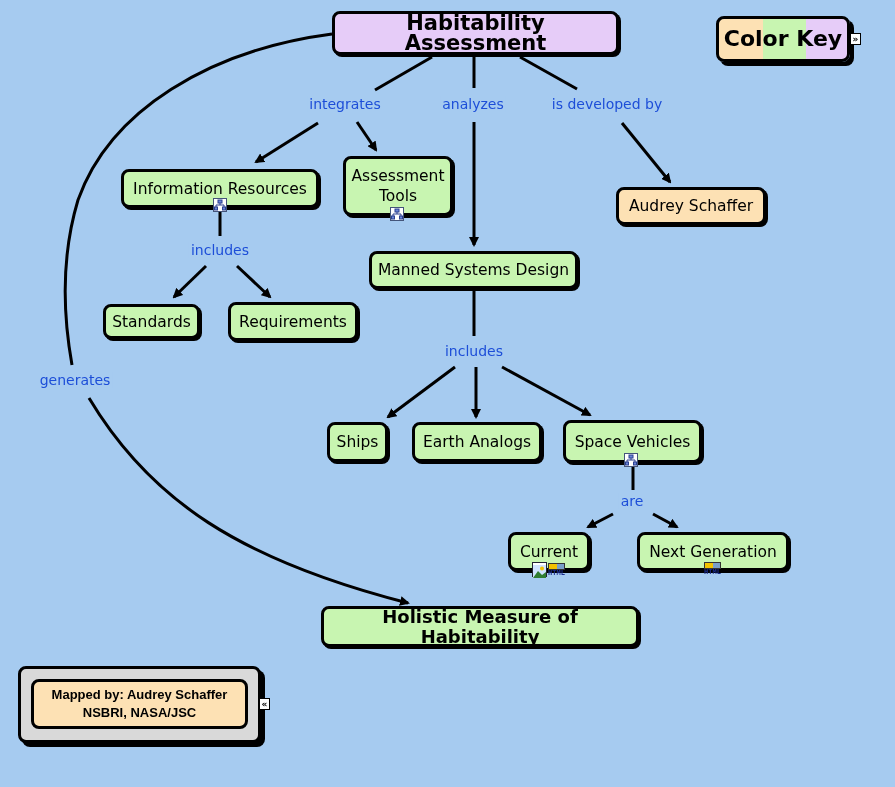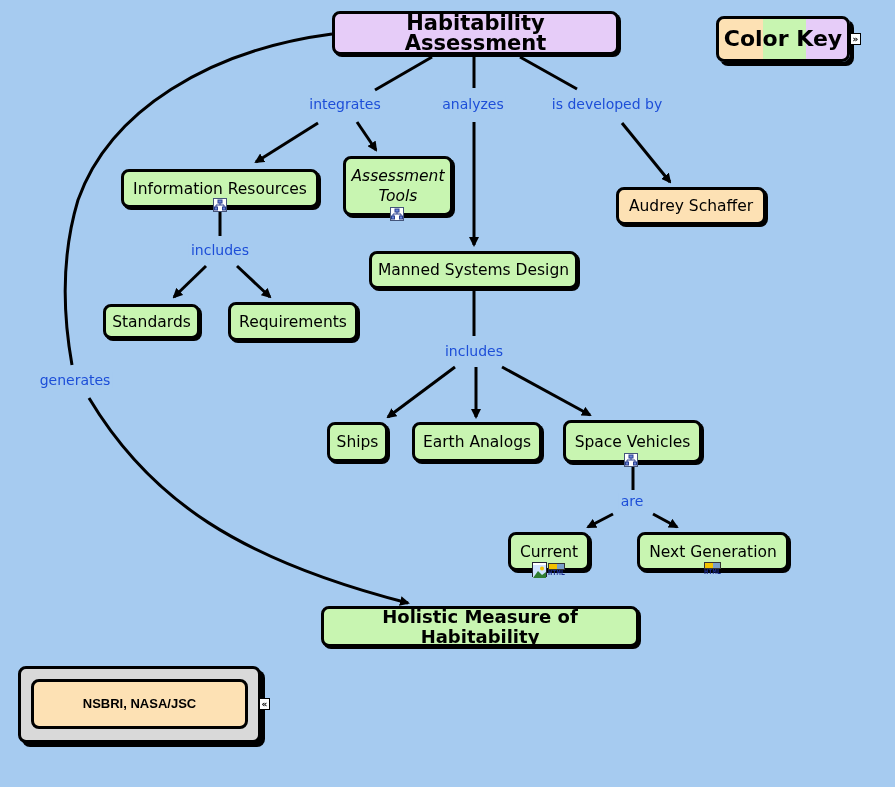--- a/index.html
+++ b/index.html
@@ -88,21 +88,21 @@
         <line x1="6" y1="4" x2="6" y2="6"></line>
         <line x1="2" y1="6" x2="10" y2="6"></line>
         <line x1="2" y1="6" x2="2" y2="8"></line>
         <line x1="10" y1="6" x2="10" y2="8"></line>
         <rect x="0.5" y="8" width="3" height="3" fill="#6b85d6"></rect>
         <rect x="8.5" y="8" width="3" height="3" fill="#6b85d6"></rect>
       </g>
     </svg>
 </div>
 
-<div class="node green" style="left:343px;top:156px;width:110px;height:60px;padding:14px 6px;font-style:italic;">
+<div class="node green" style="left:343px;top:156px;width:110px;height:60px;padding:14px 6px;">
   <span>Assessment Tools</span>
 </div>
 <div class="res-icon" style="left:390px;top:207px;">
   <svg width="12" height="12" viewBox="0 0 12 12">
       <g fill="none" stroke="#2a3f8f" stroke-width="1">
         <rect x="4" y="1" width="4" height="3" fill="#6b85d6"></rect>
         <line x1="6" y1="4" x2="6" y2="6"></line>
         <line x1="2" y1="6" x2="10" y2="6"></line>
         <line x1="2" y1="6" x2="2" y2="8"></line>
         <line x1="10" y1="6" x2="10" y2="8"></line>
@@ -183,16 +183,17 @@
 <span class="label" style="left:345px;top:104px;">integrates</span>
 <span class="label" style="left:473px;top:104px;">analyzes</span>
 <span class="label" style="left:607px;top:104px;">is developed by</span>
 <span class="label" style="left:220px;top:250px;">includes</span>
 <span class="label" style="left:474px;top:351px;">includes</span>
 <span class="label" style="left:632px;top:501px;">are</span>
 <span class="label" style="left:75px;top:380px;">generates</span>
 
 <div style="position:absolute;left:18px;top:666px;width:243px;height:77px;box-sizing:border-box;background:#d9d9d9;border:3px solid #000;border-radius:8px;box-shadow:4px 4px 0 #000;">
   <div style="position:absolute;left:10px;top:10px;right:10px;bottom:11px;background:#fde1b4;border:3px solid #000;border-radius:8px;display:flex;flex-direction:column;align-items:center;justify-content:center;font-family:'Liberation Sans',sans-serif;font-weight:bold;font-size:13px;line-height:18px;">
+    <span>Mapped by: Audrey Schaffer</span>
     <span>NSBRI, NASA/JSC</span>
   </div>
 </div>
 <div class="toggle" style="left:259px;top:698px;">«</div>
 
 </body></html>

